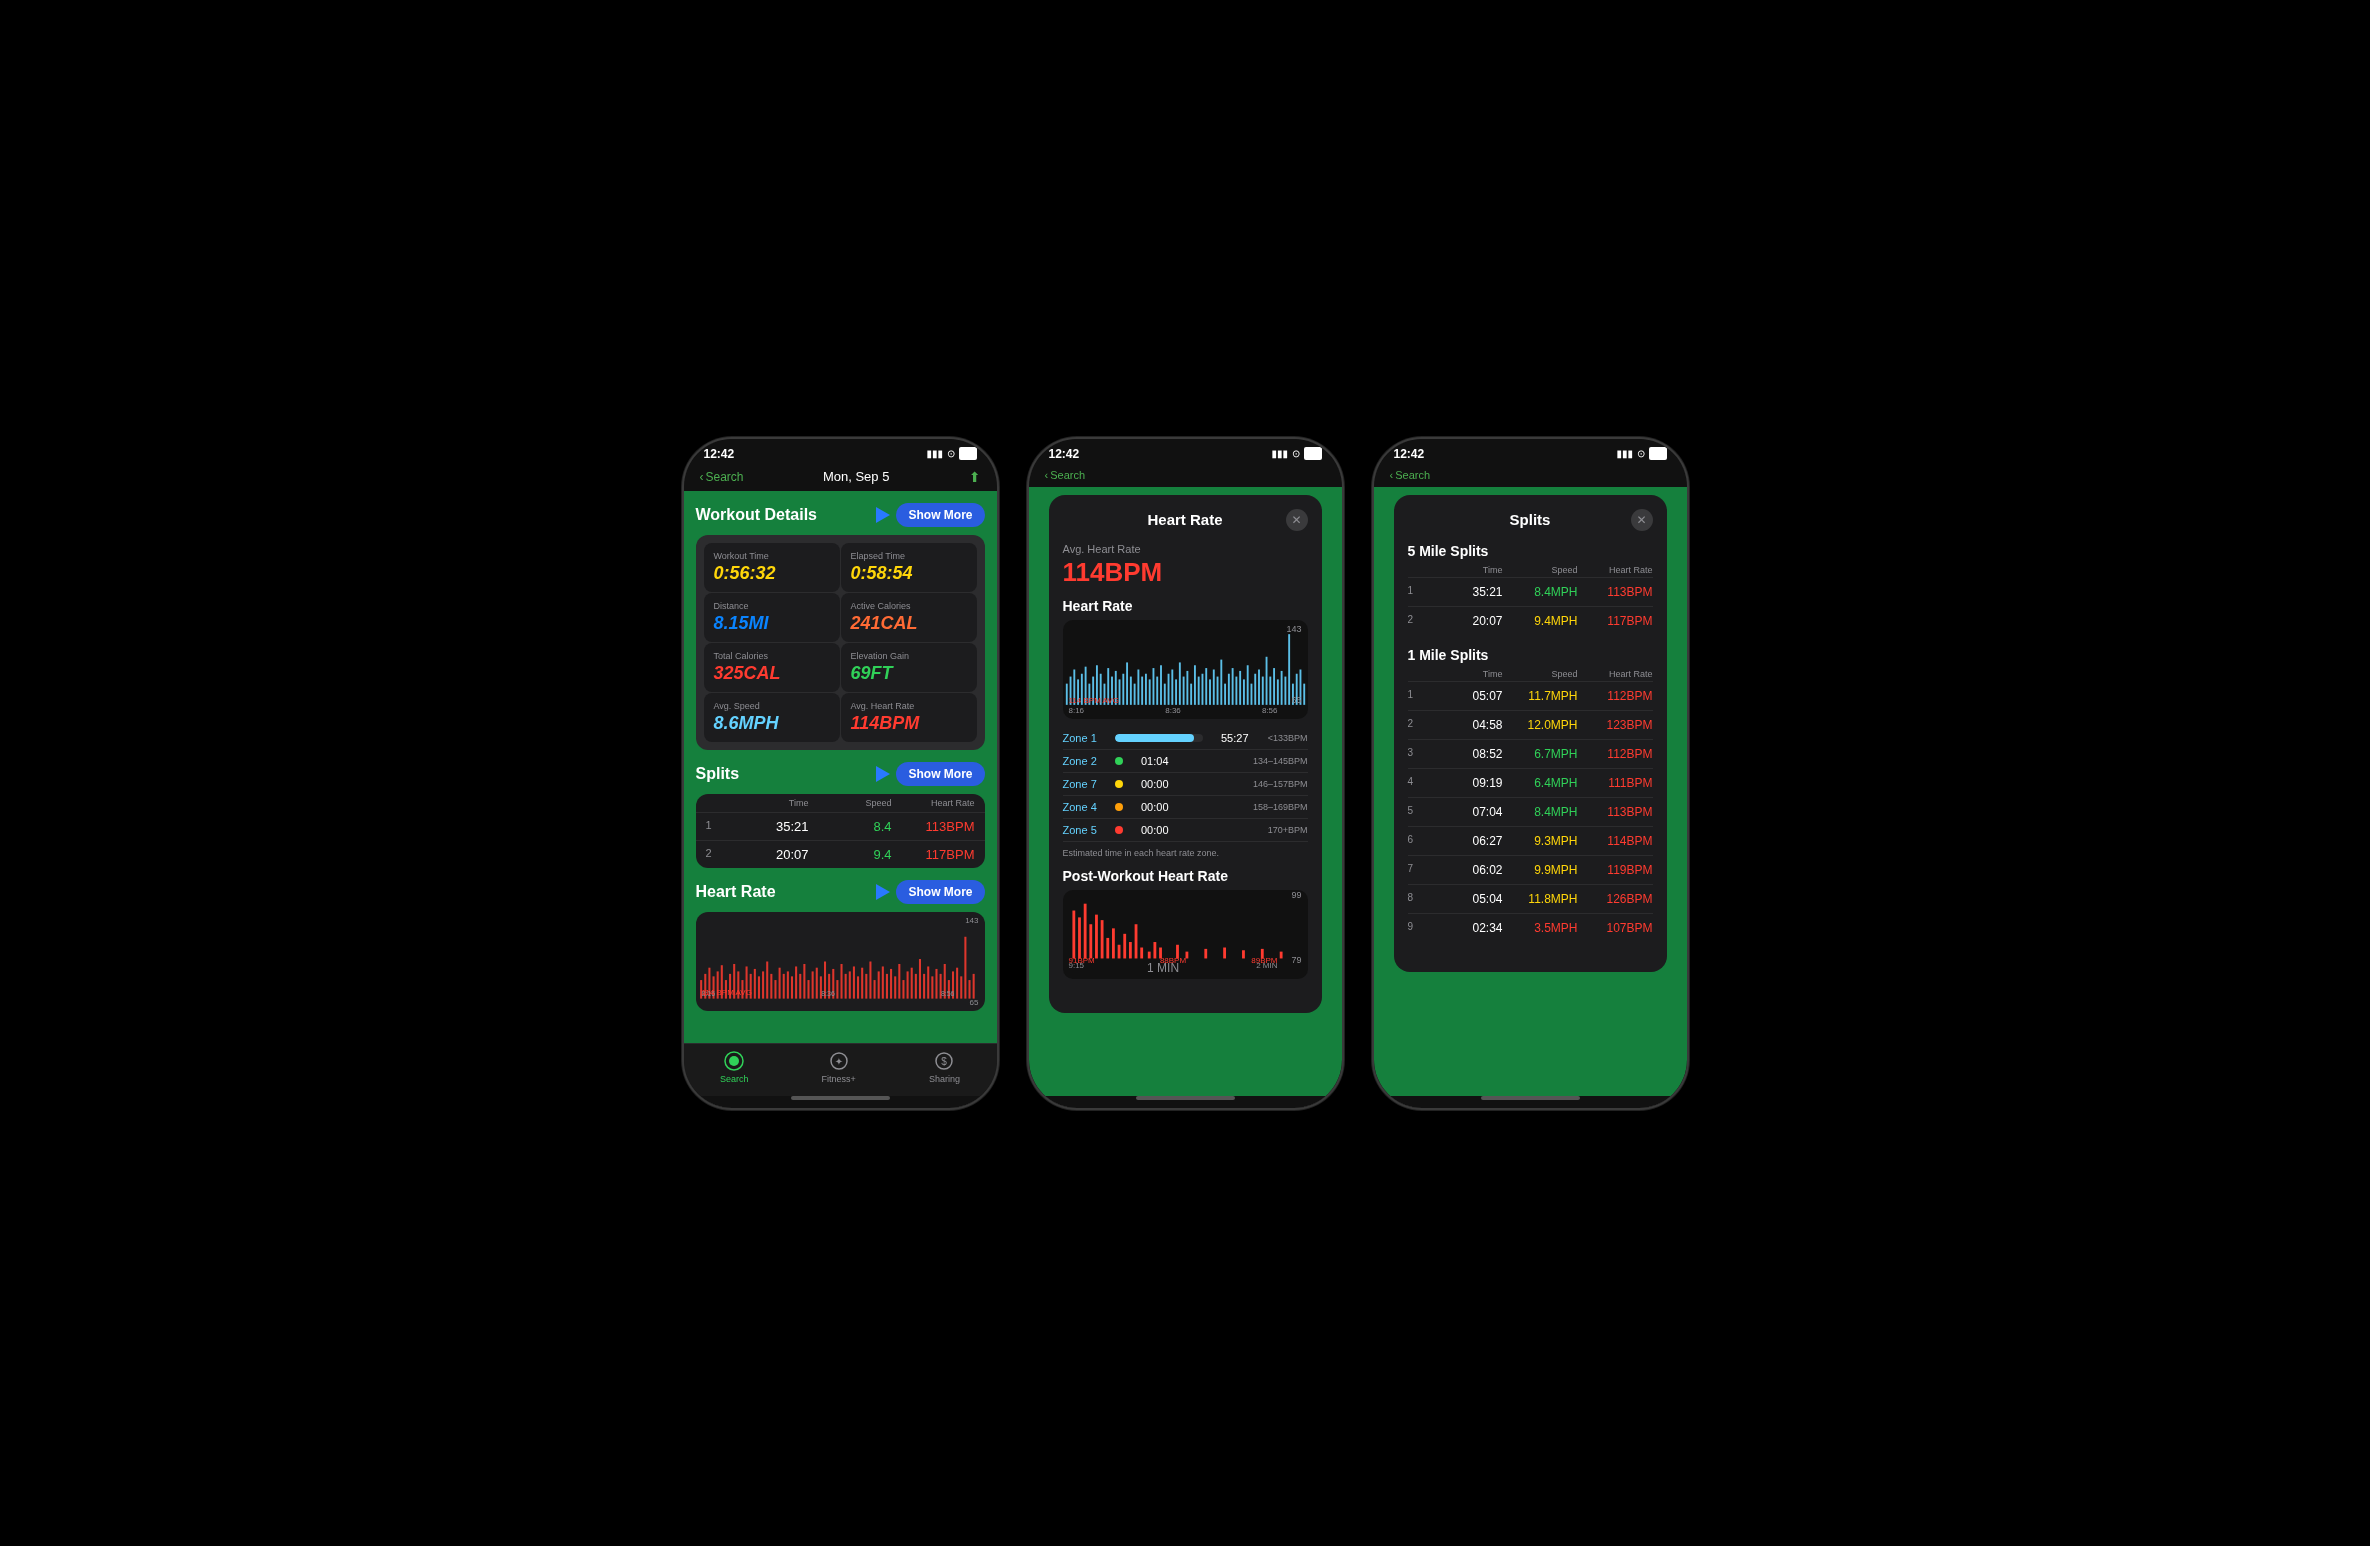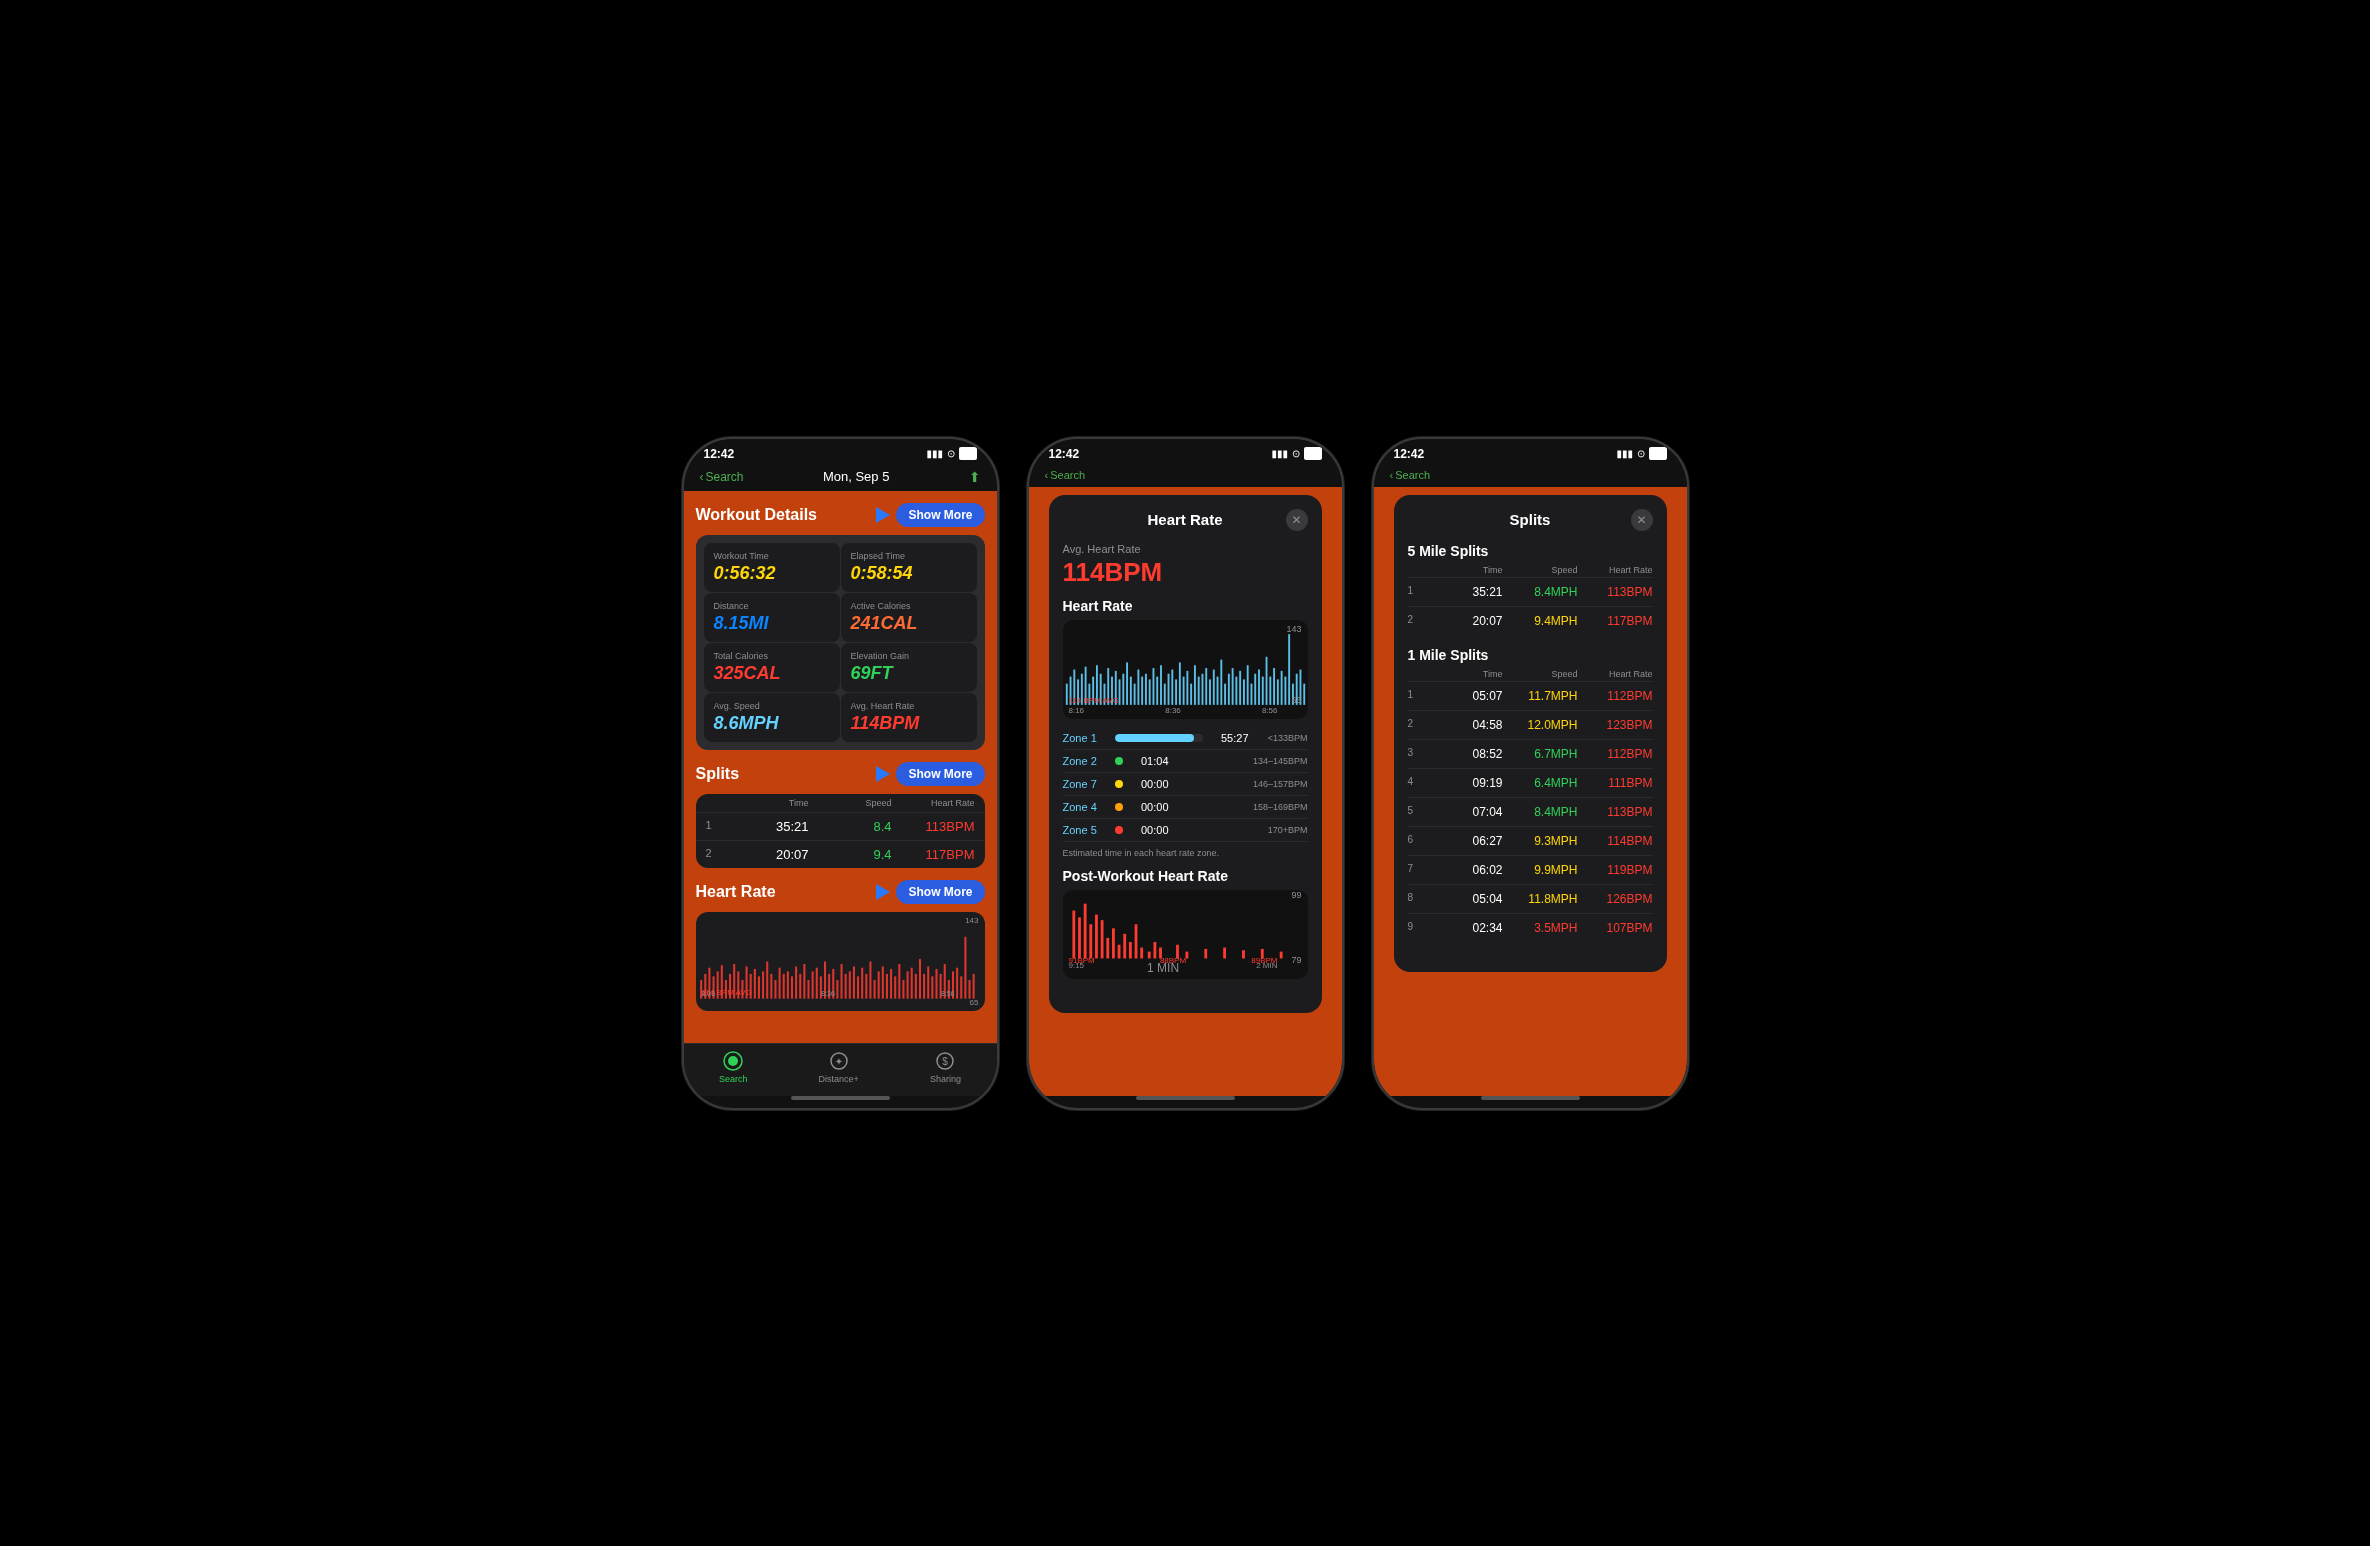--- a/index.html
+++ b/index.html
@@ -95,21 +95,21 @@
       color: #4CAF50;
       font-size: 14px;
     }
 
     
     .phone-content {
       flex: 1;
       overflow-y: auto;
       overflow-x: hidden;
       padding: 0 12px 20px;
-      background: #c2410c;
+      background: #15803d;
     }
     .phone-content::-webkit-scrollbar { display: none; }
 
     
     .section-header {
       display: flex;
       justify-content: space-between;
       align-items: center;
       margin: 12px 0 8px;
     }
@@ -635,21 +635,21 @@
           </div>
           <span class="tab-label active">Search</span>
         </div>
         <div class="tab-item">
           <div class="tab-icon">
             <svg width="22" height="22" viewBox="0 0 22 22">
               <circle cx="11" cy="11" r="8" fill="none" stroke="#8e8e93" stroke-width="1.5"></circle>
               <text x="11" y="15" text-anchor="middle" fill="#8e8e93" font-size="10">✦</text>
             </svg>
           </div>
-          <span class="tab-label inactive">Distance+</span>
+          <span class="tab-label inactive">Fitness+</span>
         </div>
         <div class="tab-item">
           <div class="tab-icon">
             <svg width="22" height="22" viewBox="0 0 22 22">
               <circle cx="11" cy="11" r="8" fill="none" stroke="#8e8e93" stroke-width="1.5"></circle>
               <text x="11" y="15" text-anchor="middle" fill="#8e8e93" font-size="10">$</text>
             </svg>
           </div>
           <span class="tab-label inactive">Sharing</span>
         </div>

